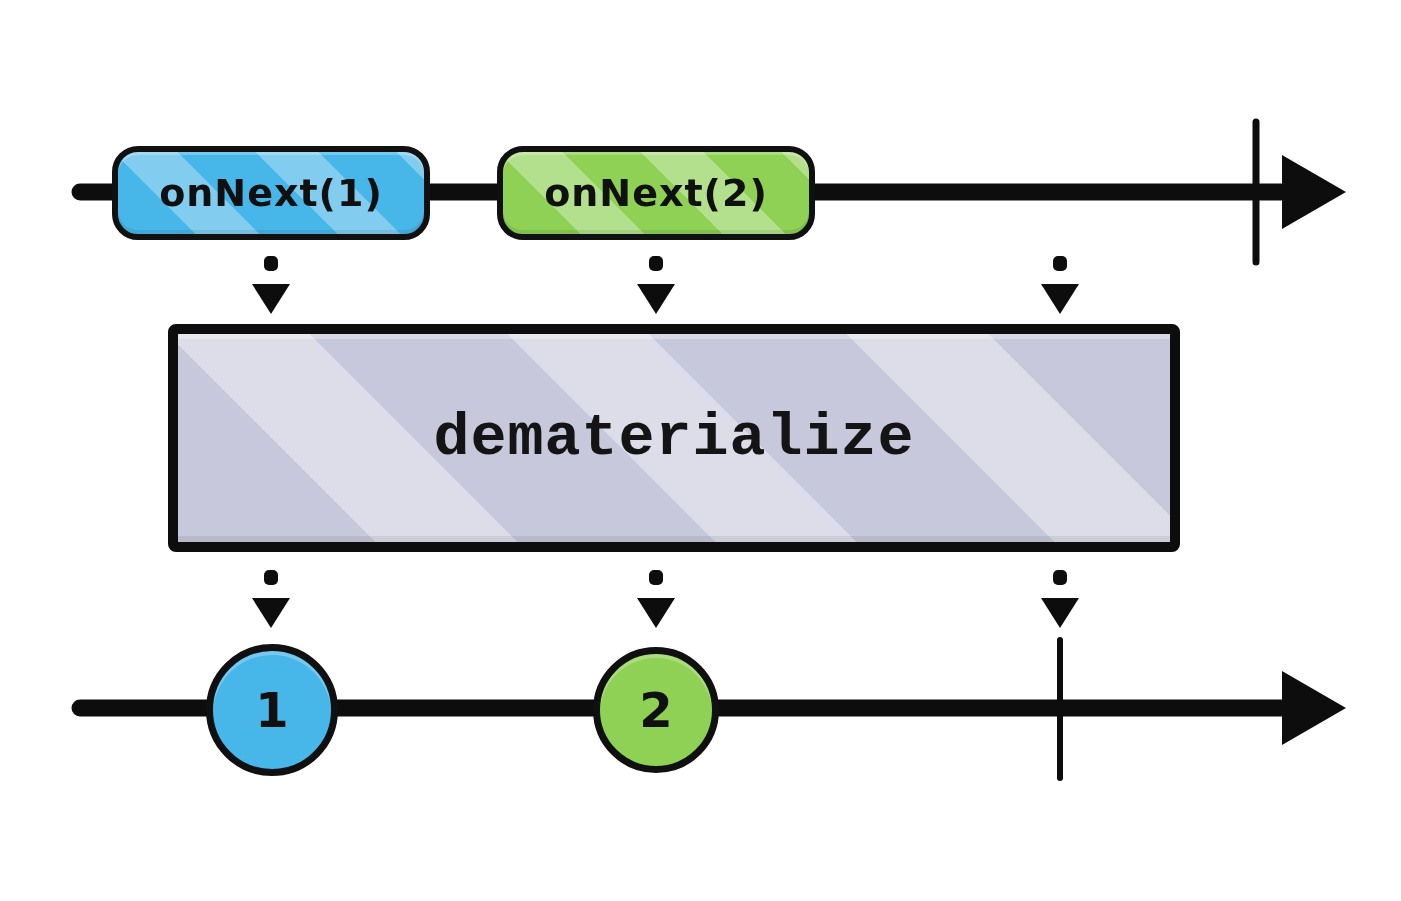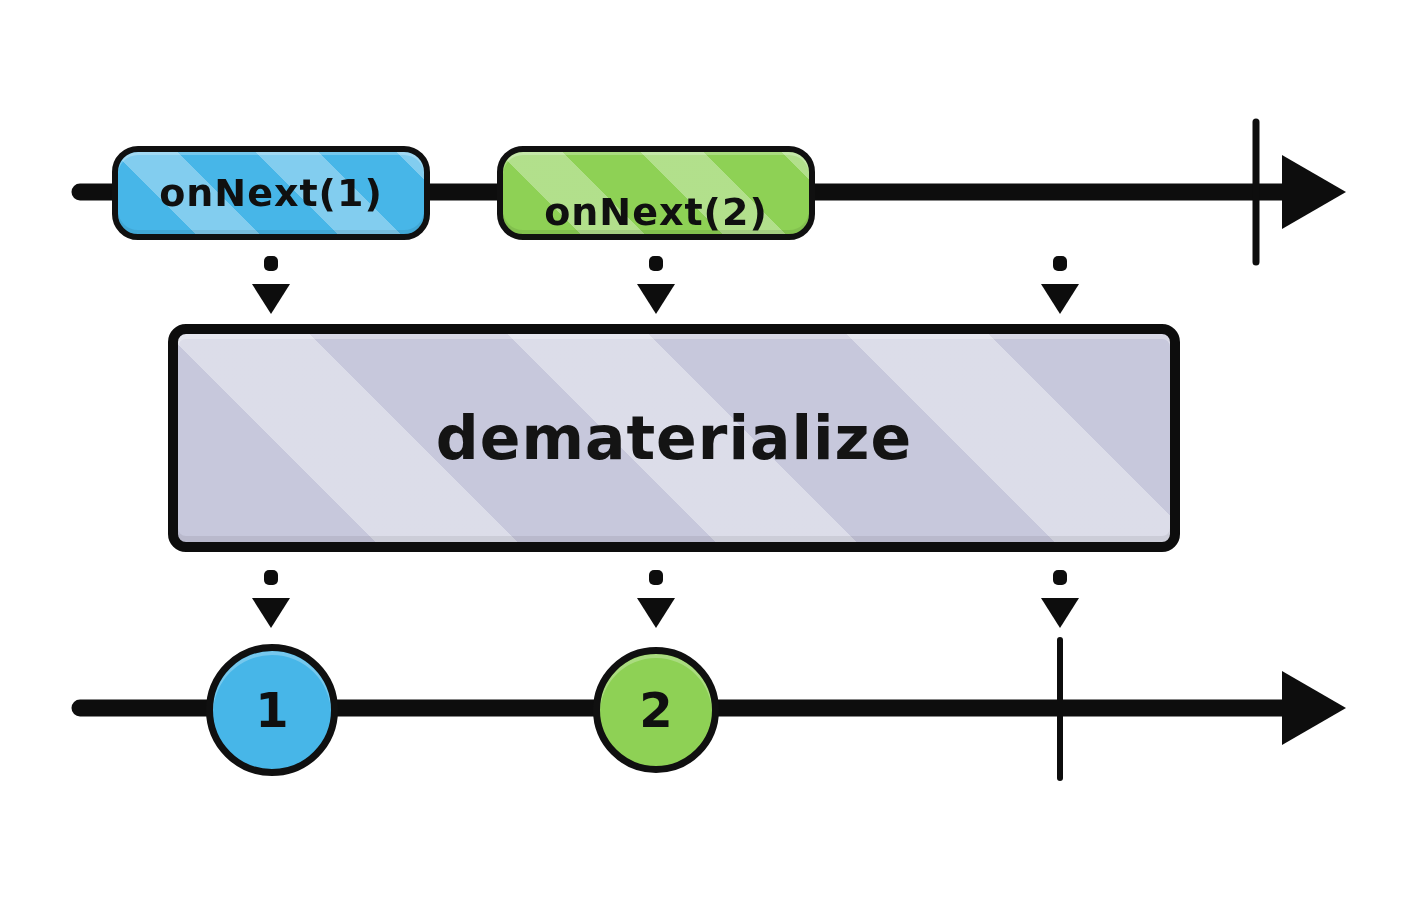--- a/index.html
+++ b/index.html
@@ -48,32 +48,33 @@
   }
 
   
   .operator-box {
     position: absolute;
     left: 168px;
     top: 324px;
     width: 1012px;
     height: 228px;
     border: 10px solid #0d0d0d;
-    border-radius: 18px;
+    border-radius: 8px;
     display: flex;
     align-items: center;
     justify-content: center;
     background-image: repeating-linear-gradient(
       45deg,
       rgba(255,255,255,0) 0px,
       rgba(255,255,255,0) 140px,
       rgba(255,255,255,0.38) 140px,
       rgba(255,255,255,0.38) 240px
     );
     box-shadow: inset 0 5px 0 rgba(255,255,255,0.3), inset 0 -6px 0 rgba(0,0,0,0.07);
+    font-family: Liberation Mono, monospace;
   }
   .operator-label {
     font-size: 60px;
     font-weight: 700;
     color: #141414;
     letter-spacing: 1px;
   }
 
   
   .marble {
@@ -134,21 +135,21 @@
       <line x1="80" y1="708" x2="1292" y2="708" stroke="#0d0d0d" stroke-width="17" stroke-linecap="round"></line>
       <polygon points="1282,671 1282,745 1346,708" fill="#0d0d0d"></polygon>
       <line x1="1060" y1="640" x2="1060" y2="778" stroke="#0d0d0d" stroke-width="6" stroke-linecap="round"></line>
     </g>
   </svg>
 
   <div class="event-box" style="left: 112px; width: 318px; background-color: rgb(71, 182, 232);">
     <span class="event-label">onNext(1)</span>
   </div>
 
-  <div class="event-box" style="left: 497px; width: 318px; background-color: rgb(142, 209, 85); align-items: flex-end;">
+  <div class="event-box" style="left: 497px; width: 318px; background-color: rgb(142, 209, 85);">
     <span class="event-label">onNext(2)</span>
   </div>
 
 
   <div class="operator-box" style="background-color: rgb(199, 200, 220);">
     <span class="operator-label">dematerialize</span>
   </div>
 
   <div class="marble" style="left: 206px; top: 644px; width: 132px; height: 132px; background-color: rgb(71, 182, 232);">
     <span class="marble-label">1</span>

